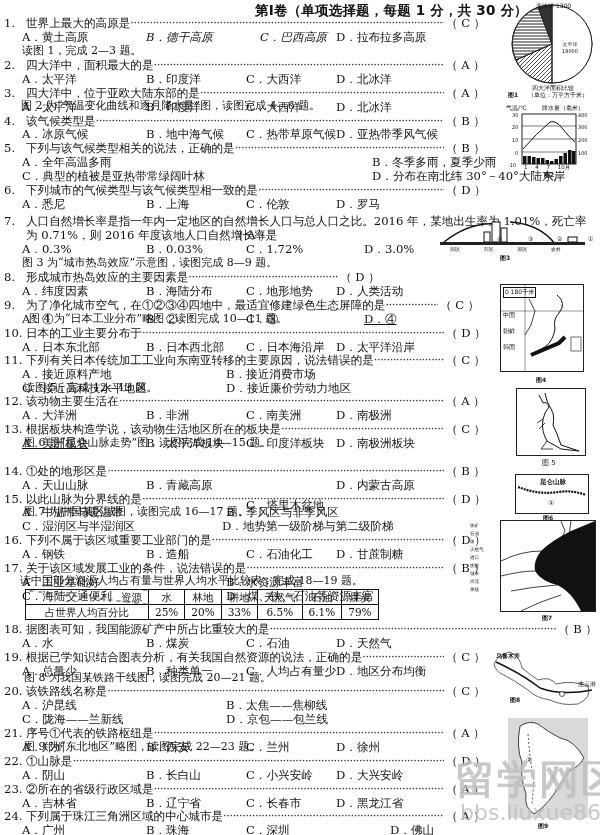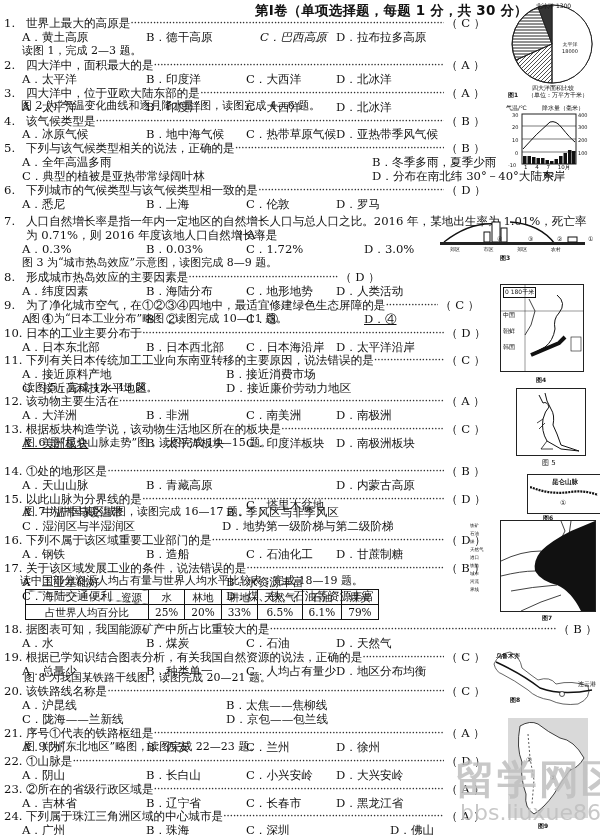--- a/index.html
+++ b/index.html
@@ -35,21 +35,21 @@
 <body>
 
 <div class="page">
 
   <div class="title">第Ⅰ卷（单项选择题，每题 1 分，共 30 分）</div>
 
   <div id="qwrap">
       <div class="ln q" style="top: 16px;"><span class="num">1.</span><span class="stem">世界上最大的高原是</span><span class="dots" style="width: 313.656px;">········································································································································································································</span></div>
       <div class="ans" style="left: 446px; top: 16px;">（ C ）</div>
       <div class="opt" style="left: 22px; top: 30px;">A．黄土高原</div>
-      <div class="opt" style="left: 146px; top: 30px;">B．德干高原</div>
+      <div class="opt" style="left: 146px; top: 30px; font-style: italic;">B．德干高原</div>
       <div class="opt" style="left: 260px; top: 30px; font-style: italic;">C．巴西高原</div>
       <div class="opt" style="left: 336px; top: 30px;">D．拉布拉多高原</div>
       <div class="ln q" style="top: 58px;"><span class="num">2.</span><span class="stem">四大洋中，面积最大的是</span><span class="dots" style="width: 290.469px;">········································································································································································································</span></div>
       <div class="ans" style="left: 446px; top: 58px;">（ A ）</div>
       <div class="opt" style="left: 22px; top: 72px;">A．太平洋</div>
       <div class="opt" style="left: 146px; top: 72px;">B．印度洋</div>
       <div class="opt" style="left: 246px; top: 72px;">C．大西洋</div>
       <div class="opt" style="left: 336px; top: 72px;">D．北冰洋</div>
       <div class="ln q" style="top: 86px;"><span class="num">3.</span><span class="stem">四大洋中，位于亚欧大陆东部的是</span><span class="dots" style="width: 244.094px;">········································································································································································································</span></div>
       <div class="ans" style="left: 446px; top: 86px;">（ A ）</div>
@@ -330,21 +330,21 @@
       <svg width="68" height="66" viewBox="0 0 68 66">
         <path d="M22,6 L26,14 Q30,12 32,18 Q28,22 26,30 Q24,42 30,52 L44,60 L62,62 L44,56 Q40,44 36,36 Q38,26 34,20 L30,12 L28,4" fill="none" stroke="#111" stroke-width="1"></path>
         <path d="M26,30 L20,34 M28,34 L22,40" stroke="#111" stroke-width="0.8"></path>
         <path d="M30,52 L24,60 L36,60" fill="none" stroke="#111" stroke-width="0.8"></path>
       </svg>
     </div>
     <div class="cap" style="left:26px;top:70px;font-size:7px">图 5</div>
   </div>
 
   <div class="fig" style="left:515px;top:474px;width:76px;height:48px">
-    <div class="box" style="position:absolute;left:12px;top:0;width:72px;height:38px">
+    <div class="box" style="position:absolute;left:0;top:0;width:72px;height:38px">
       <div class="cap" style="left:24px;top:3px;font-weight:bold;font-size:6.5px">昆仑山脉</div>
       <svg style="position:absolute;left:2px;top:10px" width="68" height="12" viewBox="0 0 68 12">
         <path d="M0,2 Q20,10 40,7 Q55,5 68,10" fill="none" stroke="#111" stroke-width="2.2" stroke-dasharray="2 1"></path>
       </svg>
       <div class="cap" style="left:32px;top:24px;font-size:7px">①</div>
     </div>
     <div class="cap" style="left:28px;top:40px;font-weight:bold">图6</div>
   </div>
 
   <div class="fig" style="left:470px;top:520px;width:128px;height:104px">

